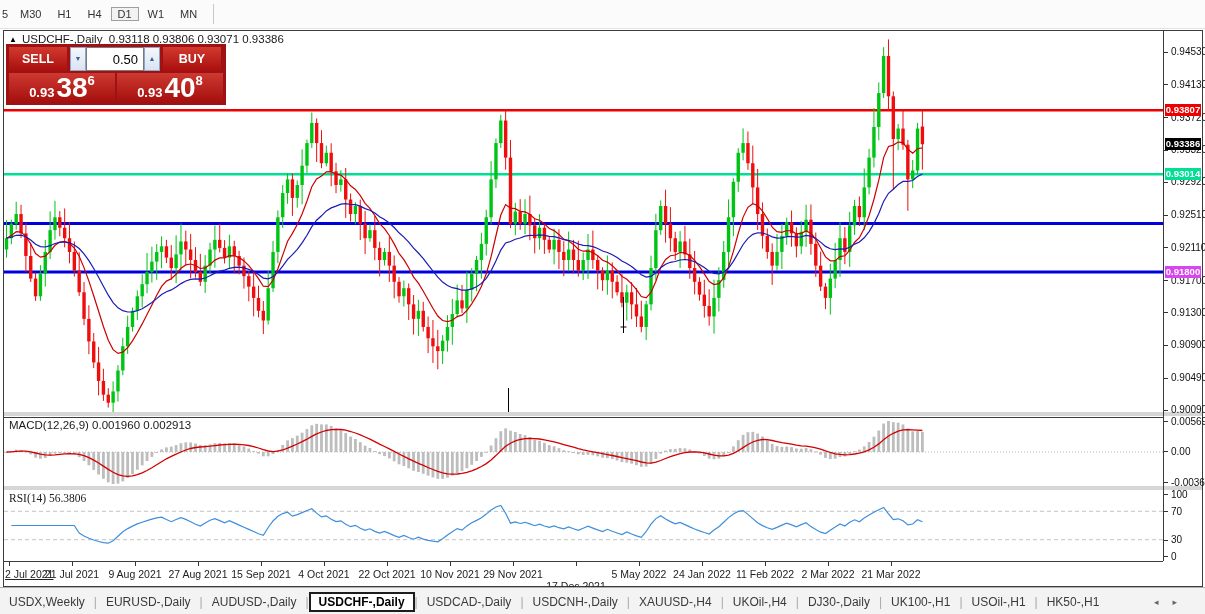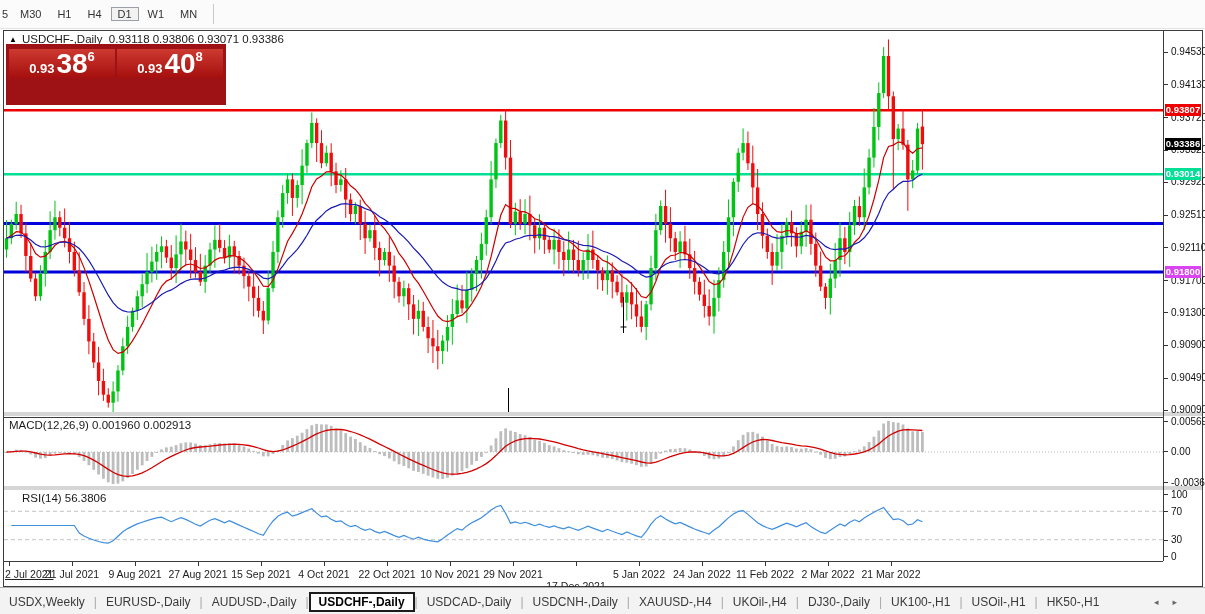--- a/index.html
+++ b/index.html
@@ -22,21 +22,21 @@
   .splitter{position:absolute;left:0;width:1198px;height:4px;background:#d6d6d6;}
   #scale-border{position:absolute;left:1159px;top:0;width:1px;height:530px;background:#3c3c3c;}
   #price-scale{position:absolute;left:1160px;top:0;width:38px;height:530px;}
   .scale-label{position:absolute;left:7px;font-size:10px;color:#111;white-space:nowrap;}
   .scale-dash{position:absolute;left:0;width:4px;height:1px;background:#333;}
   .scale-badge{position:absolute;left:1px;width:36px;height:12px;font-size:9.5px;font-weight:bold;
                color:#fff;text-align:center;line-height:12px;}
   .pane-label{position:absolute;font-size:11.5px;color:#1a1a1a;white-space:nowrap;z-index:5;}
   #chart-title{left:5px;top:2px;}
   #macd-title{left:5px;top:388px;}
-  #rsi-title{left:18px;top:461px;}
+  #rsi-title{left:5px;top:461px;font-family:Liberation Serif, serif;}
   .collapse-tri{font-size:8px;color:#000;margin-right:5px;vertical-align:1px;}
   
   #date-axis{position:absolute;left:0;top:531px;width:1159px;height:26px;}
   .date-label{position:absolute;top:6px;font-size:10.5px;color:#222;white-space:nowrap;}
   .date-tick{position:absolute;top:0;width:1px;height:4px;background:#333;}
   
   #trade-panel{position:absolute;left:2px;top:13px;width:220px;height:61px;background:#9e1114;
                padding:3px;box-sizing:border-box;z-index:10;}
   #tp-row1{display:flex;height:24px;}
   .tp-btn{width:58px;height:24px;border:none;color:#fff;font-weight:bold;font-size:12.5px;
@@ -724,20 +724,29 @@
       <span class="collapse-tri">▲</span><span>USDCHF-,Daily</span>&nbsp;&nbsp;<span>0.93118 0.93806 0.93071 0.93386</span>
     </div>
     <div class="pane-label" id="macd-title">
       <span>MACD(12,26,9)</span>&nbsp;<span>0.001960</span>&nbsp;<span>0.002913</span>
     </div>
     <div class="pane-label" id="rsi-title">
       <span>RSI(14)</span>&nbsp;<span>56.3806</span>
     </div>
 
     <div id="trade-panel">
+      <div id="tp-row1">
+        <button class="tp-btn">SELL</button>
+        <div class="gap"></div>
+        <div class="tp-spin">▼</div>
+        <input id="tp-lot" value="0.50" style="">
+        <div class="tp-spin">▲</div>
+        <div class="gap"></div>
+        <button class="tp-btn">BUY</button>
+      </div>
       <div id="tp-row2">
         <div class="tp-price">
           <span class="fig">0.93</span>
           <span class="big">38</span>
           <span class="sup">6</span>
         </div>
         <div class="gap"></div>
         <div class="tp-price">
           <span class="fig">0.93</span>
           <span class="big">40</span>
@@ -761,21 +770,21 @@
         <div class="date-label" style="left: 320px; transform: translateX(-50%);">4 Oct 2021</div>
         <div class="date-tick" style="left: 383px;"></div>
         <div class="date-label" style="left: 383px; transform: translateX(-50%);">22 Oct 2021</div>
         <div class="date-tick" style="left: 446px;"></div>
         <div class="date-label" style="left: 446px; transform: translateX(-50%);">10 Nov 2021</div>
         <div class="date-tick" style="left: 509px;"></div>
         <div class="date-label" style="left: 509px; transform: translateX(-50%);">29 Nov 2021</div>
         <div class="date-tick" style="left: 572px;"></div>
         <div class="date-label" style="left: 572px; transform: translateX(-50%); margin-top: 12px;">17 Dec 2021</div>
         <div class="date-tick" style="left: 635px;"></div>
-        <div class="date-label" style="left: 635px; transform: translateX(-50%);">5 Jan 2022</div>
+        <div class="date-label" style="left: 635px; transform: translateX(-50%);">5 May 2022</div>
         <div class="date-tick" style="left: 698px;"></div>
         <div class="date-label" style="left: 698px; transform: translateX(-50%);">24 Jan 2022</div>
         <div class="date-tick" style="left: 761px;"></div>
         <div class="date-label" style="left: 761px; transform: translateX(-50%);">11 Feb 2022</div>
         <div class="date-tick" style="left: 824px;"></div>
         <div class="date-label" style="left: 824px; transform: translateX(-50%);">2 Mar 2022</div>
         <div class="date-tick" style="left: 887px;"></div>
         <div class="date-label" style="left: 887px; transform: translateX(-50%);">21 Mar 2022</div>
       </div>
   </div>

